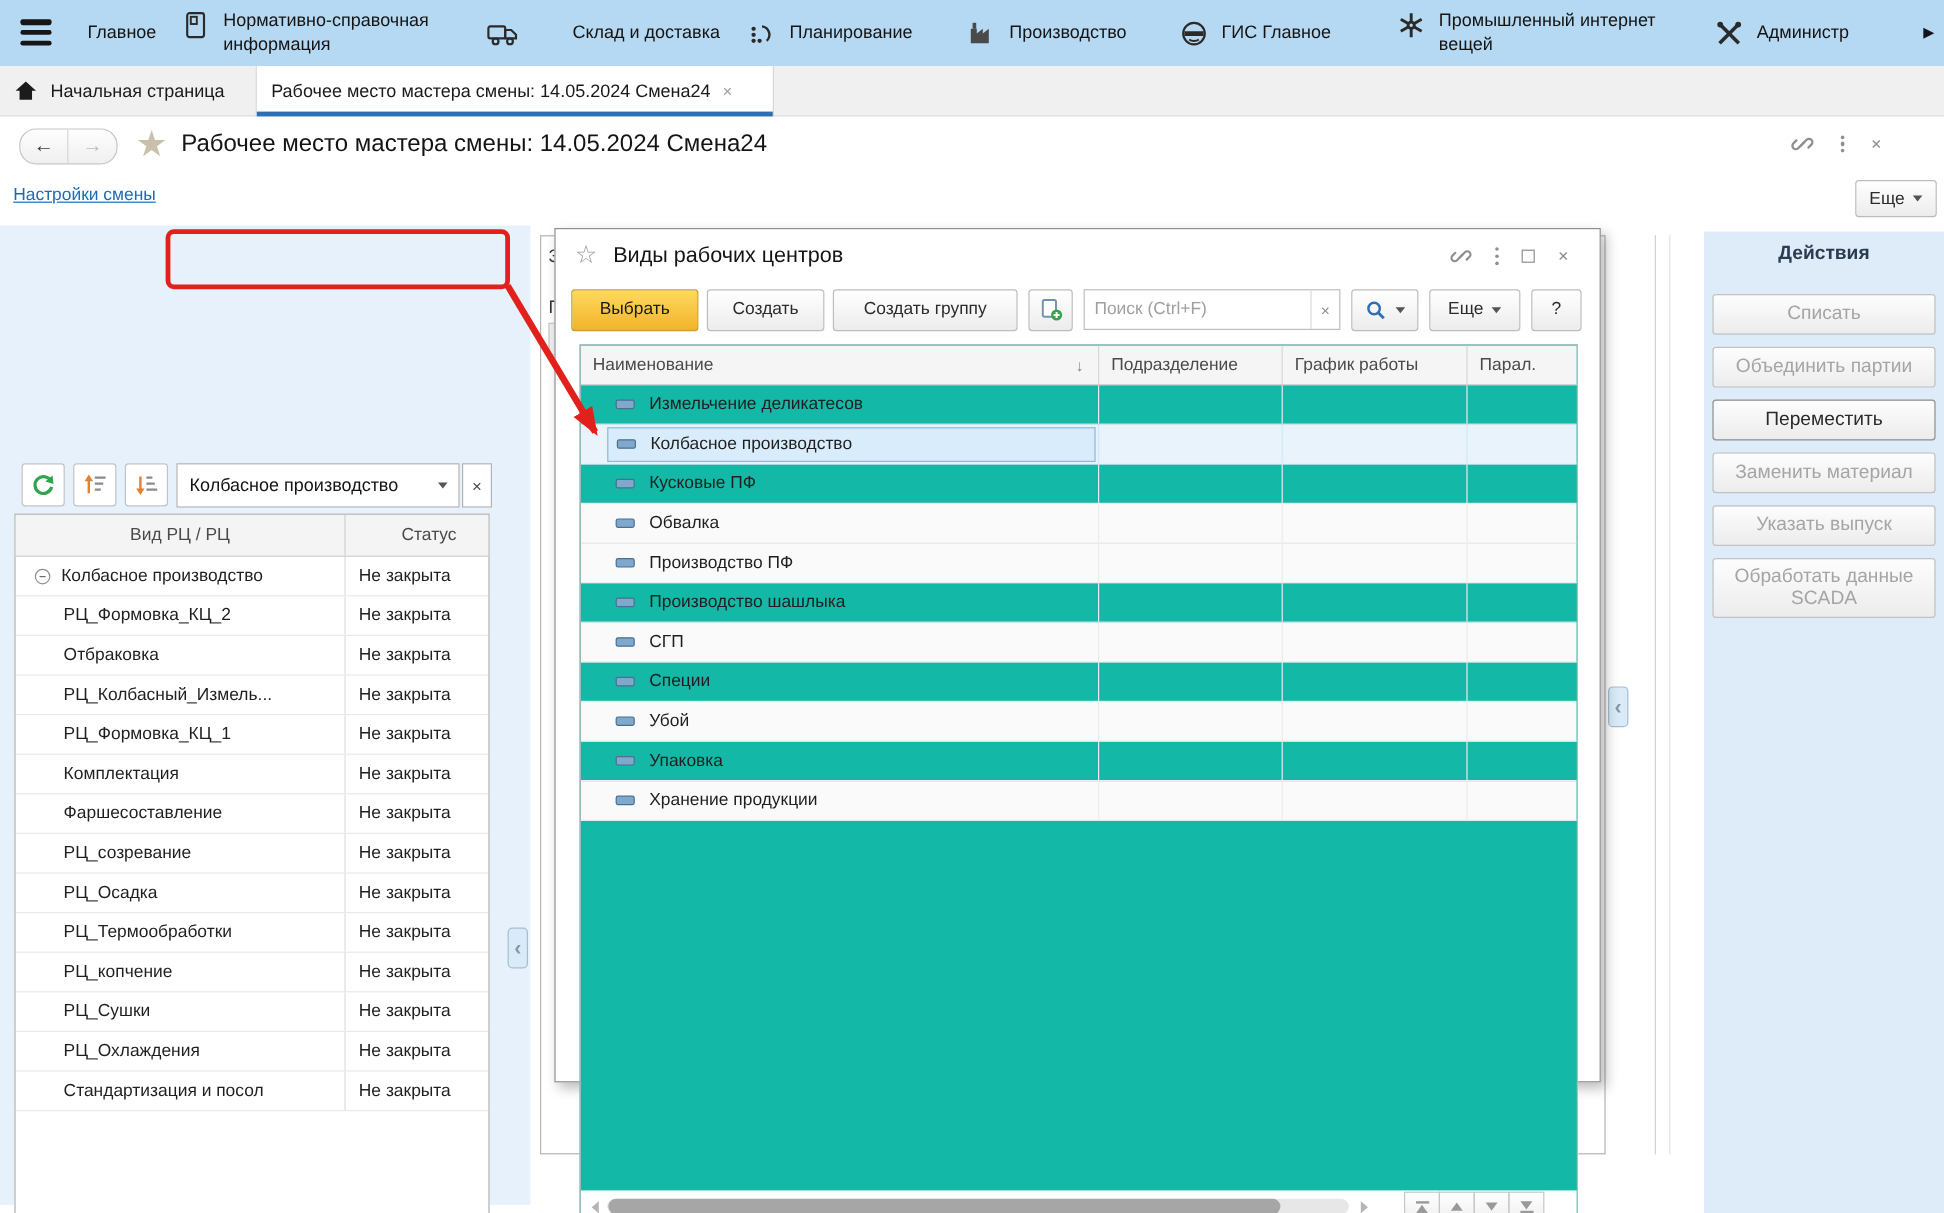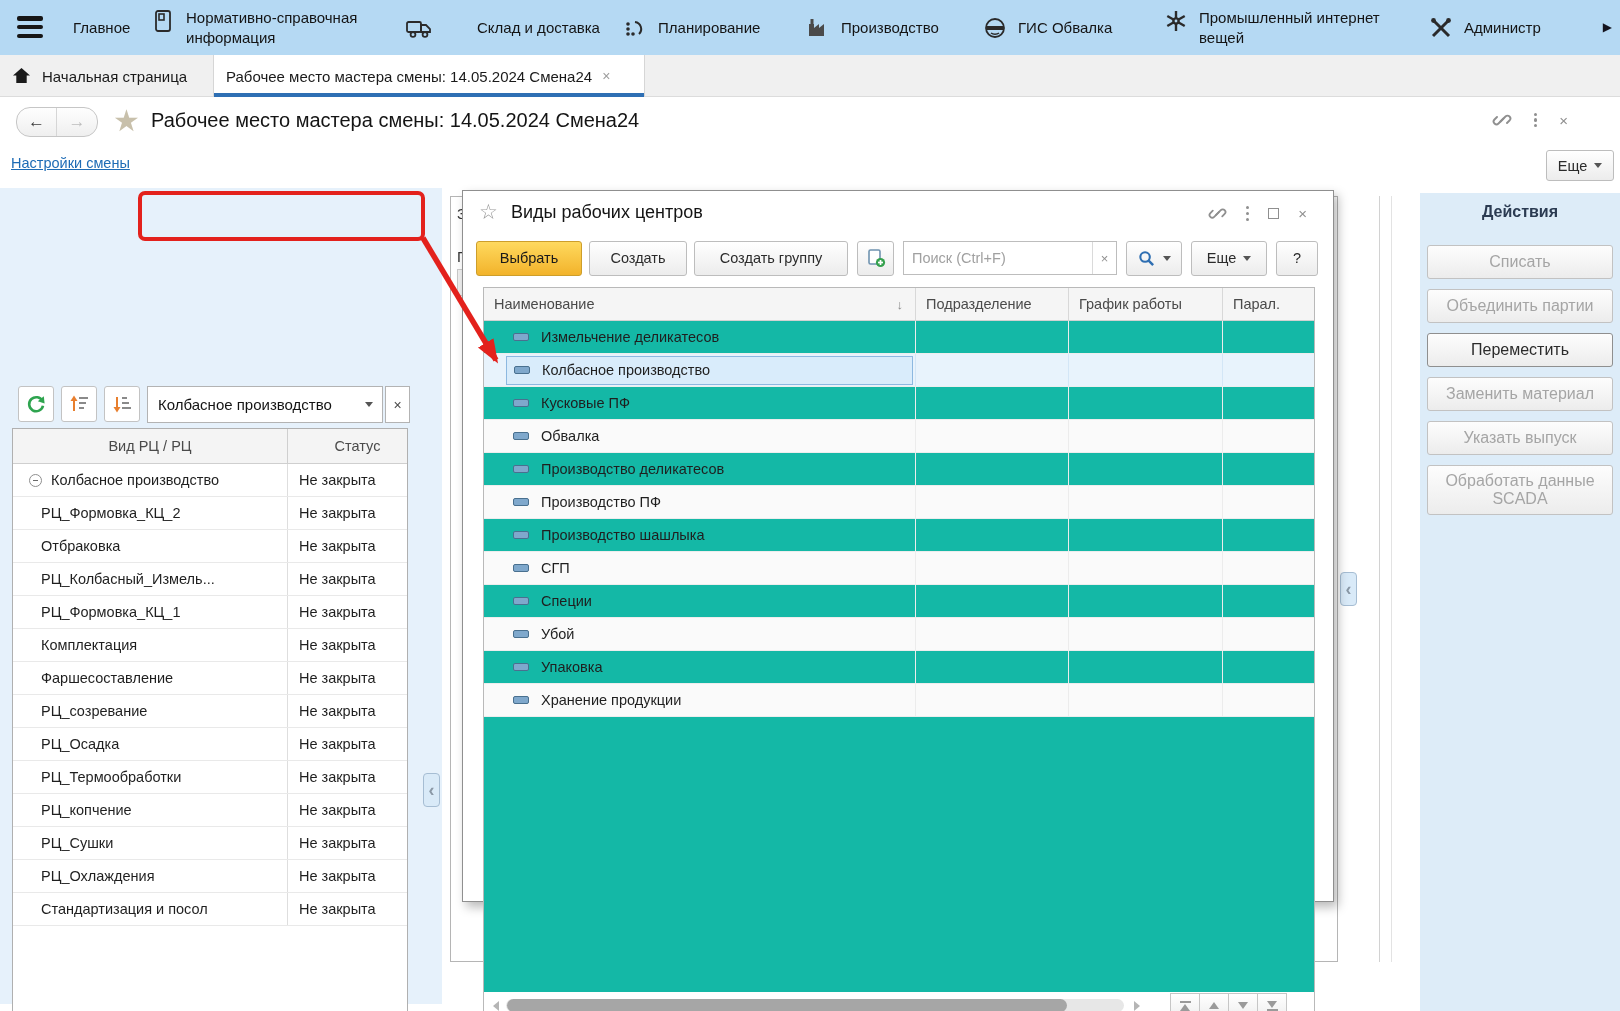--- a/index.html
+++ b/index.html
@@ -46,21 +46,21 @@
   .combo .dd{width:26px;height:100%;display:flex;align-items:center;justify-content:center;}
   .combo-clear{position:absolute;left:385px;top:198px;width:25px;height:37px;background:#fff;border:1px solid #b3b3b3;display:flex;align-items:center;justify-content:center;color:#4a4a4a;font-size:14px;}
 
   .ltable{position:absolute;left:12px;top:240px;width:396px;height:756px;background:#fff;border:1px solid #b0b0b0;overflow:hidden;}
   .lheader{display:flex;height:35px;background:#f4f4f4;border-bottom:1px solid #cfcfcf;font-size:14.5px;color:#4a4a4a;gap:20px;}
   .lheader .h1{width:275px;border-right:1px solid #cfcfcf;display:flex;align-items:center;justify-content:center;}
   .lheader .h2{flex:1;display:flex;align-items:center;justify-content:center;}
   .lrow{display:flex;height:33px;border-bottom:1px solid #e9e9e9;font-size:14.5px;color:#1f1f1f;}
   .lname{width:275px;border-right:1px solid #dedede;display:flex;align-items:center;}
   .lname.grp{padding-left:16px;gap:9px;}
-  .lname.child{padding-left:28px;text-align:right;}
+  .lname.child{padding-left:40px;text-align:right;}
   .lstatus{flex:1;display:flex;align-items:center;padding-left:11px;}
   .tree-minus{width:13px;height:13px;border:1px solid #8f8f8f;border-radius:50%;position:relative;flex:0 0 auto;}
   .tree-minus::after{content:"";position:absolute;left:3px;right:3px;top:5px;height:1.5px;background:#6a6a6a;}
 
   .collapse-handle{position:absolute;width:17px;height:34px;background:#d9eaf8;border:1px solid #a6bdd3;border-radius:4px;
     display:flex;align-items:center;justify-content:center;color:#8a98a6;font-size:18px;font-weight:bold;line-height:1;}
 
   
   .under-panel{position:absolute;left:450px;top:196px;width:888px;height:766px;background:#fff;border:1px solid #b5b5b5;z-index:1;font-size:15px;color:#333;}
   .frag{position:absolute;left:6px;white-space:nowrap;overflow:hidden;width:14px;}
@@ -192,21 +192,21 @@
     </div>
 
     <div class="menu-item" style="left:982px;top:15px;">
       <span class="micon">
         <svg class="icon" width="26" height="26" viewBox="0 0 26 26">
             <circle cx="13" cy="13" r="9" fill="none" stroke="#2a2a2a" stroke-width="1.8"></circle>
             <path d="M5 11 h16 v4 h-16 z" fill="#2a2a2a"></path>
             <path d="M9 18 a5 3 0 0 0 8 0" fill="none" stroke="#2a2a2a" stroke-width="1.6"></path>
           </svg>
       </span>
-      <span class="lbl" style="margin-top:3px;">ГИС Обвалка</span>
+      <span class="lbl" style="margin-top:3px;">ГИС Главное</span>
     </div>
 
     <div class="menu-item" style="left:1163px;top:8px;">
       <span class="micon">
         <svg class="icon" width="26" height="26" viewBox="0 0 26 26" stroke="#2a2a2a" stroke-width="2.4">
             <line x1="13" y1="3" x2="13" y2="23"></line>
             <line x1="4.3" y1="8" x2="21.7" y2="18"></line>
             <line x1="4.3" y1="18" x2="21.7" y2="8"></line>
             <circle cx="13" cy="13" r="2.6" fill="#b5d9f3"></circle>
           </svg>
@@ -509,29 +509,20 @@
               <span>Кусковые ПФ</span>
             </div>
             <div class="dc dc2"></div>
             <div class="dc dc3"></div>
             <div class="dc dc4"></div>
           </div>
           <div class="drow alt">
             <div class="dc dc1">
               <span class="dash"></span>
               <span>Обвалка</span>
-            </div>
-            <div class="dc dc2"></div>
-            <div class="dc dc3"></div>
-            <div class="dc dc4"></div>
-          </div>
-          <div class="drow">
-            <div class="dc dc1">
-              <span class="dash"></span>
-              <span>Производство деликатесов</span>
             </div>
             <div class="dc dc2"></div>
             <div class="dc dc3"></div>
             <div class="dc dc4"></div>
           </div>
           <div class="drow alt">
             <div class="dc dc1">
               <span class="dash"></span>
               <span>Производство ПФ</span>
             </div>

